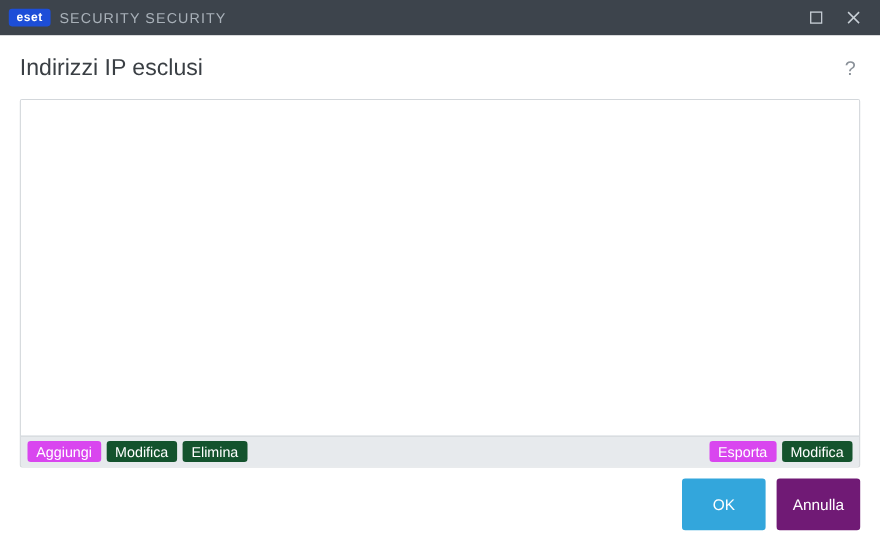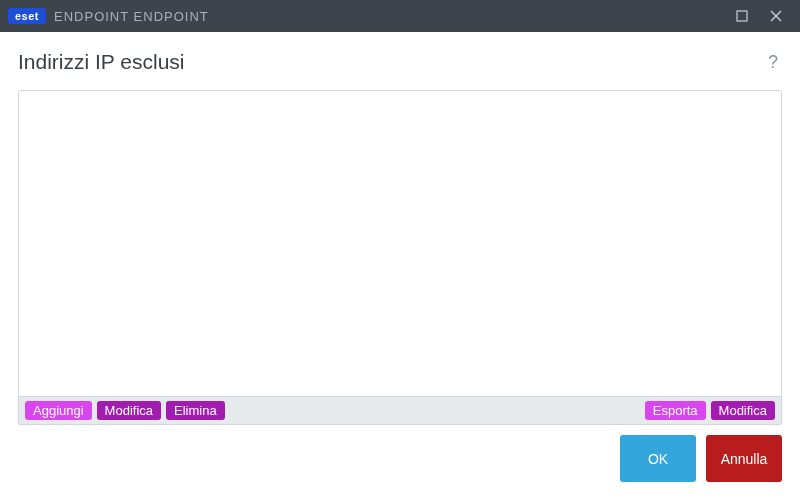--- a/index.html
+++ b/index.html
@@ -98,21 +98,21 @@
       font-size: 13px;
       padding: 2px 8px;
       border-radius: 3px;
       border: none;
       cursor: pointer;
       color: #ffffff;
       background: #d946ef;
       font-family: inherit;
     }
     .tb-btn.disabled {
-      background: #a21caf;
+      background: #14532d;
       color: #ffffff;
       cursor: default;
     }
     .footer {
       position: absolute;
       bottom: 0;
       left: 0;
       right: 0;
       padding: 14px 18px 18px 18px;
       display: flex;
@@ -126,29 +126,29 @@
       border: none;
       border-radius: 3px;
       cursor: pointer;
       font-family: inherit;
       color: #ffffff;
     }
     .btn-primary {
       background: #33a6dc;
     }
     .btn-secondary {
-      background: #b91c1c;
+      background: #701a75;
     }
   </style>
 </head>
 <body>
 
 <div class="titlebar">
   <span class="logo-badge">eset</span>
-  <span class="app-title">ENDPOINT ENDPOINT</span>
+  <span class="app-title">SECURITY SECURITY</span>
   <div class="window-controls">
     <span class="window-control">
       <svg width="12" height="12" viewBox="0 0 12 12">
           <rect x="1" y="1" width="10" height="10" fill="none" stroke="currentColor" stroke-width="1.2"></rect>
         </svg>
     </span>
     <span class="window-control">
       <svg width="12" height="12" viewBox="0 0 12 12">
           <line x1="1" y1="1" x2="11" y2="11" stroke="currentColor" stroke-width="1.4"></line>
           <line x1="11" y1="1" x2="1" y2="11" stroke="currentColor" stroke-width="1.4"></line>

